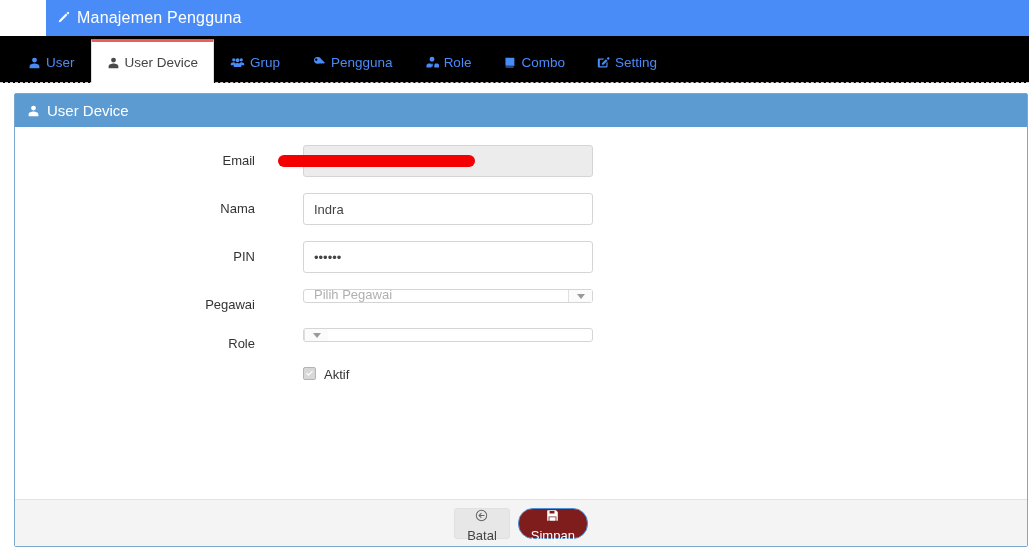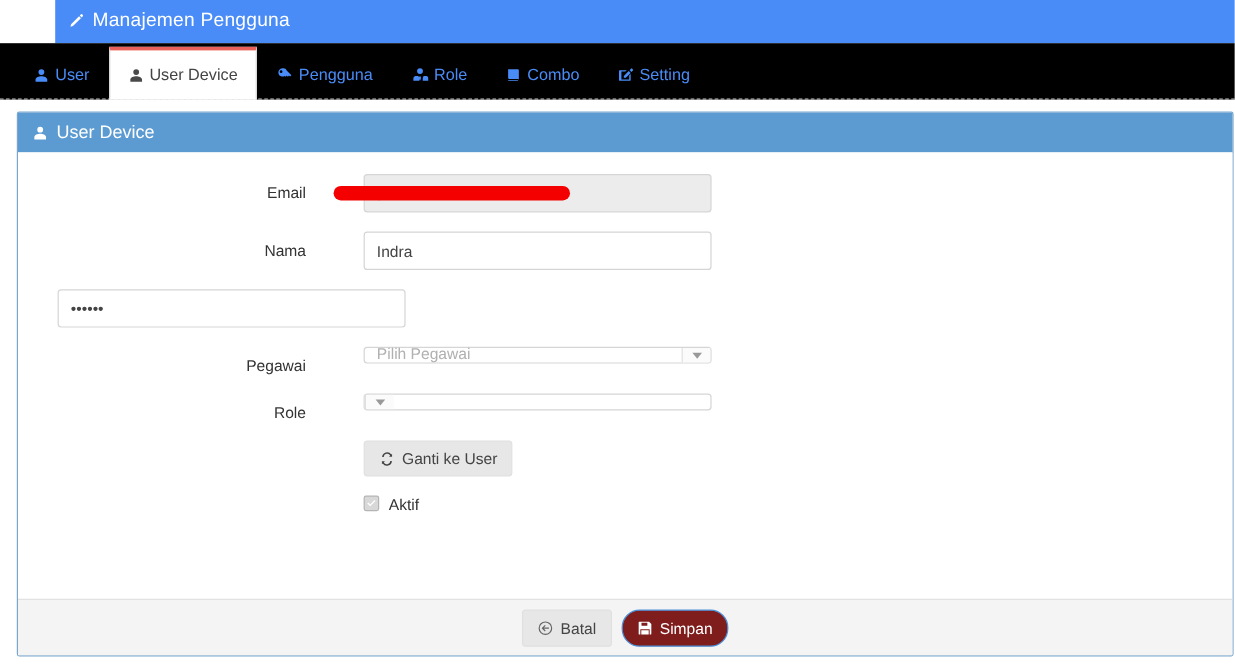--- a/index.html
+++ b/index.html
@@ -237,21 +237,21 @@
     background: #e7e7e7;
     color: #444444;
     border-color: #e0e0e0;
   }
   .btn-primary {
     background: #7f1d1d;
     color: #ffffff;
     border-color: #4a90d9;
     border-radius: 15px;
   }
-  .btn-foot { height: 31px; }
+  .btn-foot { height: 31px; flex-direction: column; }
 
   
   .chk-row {
     display: flex;
     gap: 8px;
   }
   .chk {
     width: 13px;
     height: 13px;
     border: 1px solid #b4b4b4;
@@ -290,20 +290,28 @@
 
   <div class="tab active">
     <span class="ico tab-ico">
       <svg width="13" height="13" viewBox="0 0 16 16">
           <path d="M8 8a3 3 0 1 0 0-6 3 3 0 0 0 0 6zm0 1.2c-2.4 0-6 1.2-6 3.5V15h12v-2.3c0-2.3-3.6-3.5-6-3.5z"></path>
         </svg>
     </span>
     <span>User Device</span>
   </div>
 
+  <div class="tab">
+    <span class="ico tab-ico">
+      <svg width="15" height="13" viewBox="0 0 20 16">
+          <path d="M5 6.6a2.2 2.2 0 1 0 0-4.4 2.2 2.2 0 0 0 0 4.4zm10 0a2.2 2.2 0 1 0 0-4.4 2.2 2.2 0 0 0 0 4.4zM10 7.6a2.6 2.6 0 1 0 0-5.2 2.6 2.6 0 0 0 0 5.2zM5 7.8c-1.7 0-4 .9-4 2.6v1.4h4.3c.2-1.2 1-2.2 2-2.9-.7-.7-1.6-1.1-2.3-1.1zm10 0c-.7 0-1.6.4-2.3 1.1 1 .7 1.8 1.7 2 2.9H19v-1.4c0-1.7-2.3-2.6-4-2.6zm-5 1c-2 0-5 1-5 3V14h10v-2.2c0-2-3-3-5-3z"></path>
+        </svg>
+    </span>
+    <span>Grup</span>
+  </div>
 
   <div class="tab">
     <span class="ico tab-ico">
       <svg width="14" height="13" viewBox="0 0 16 16">
           <path d="M6 1.2a4.2 4.2 0 1 0 2.3 7.7l.9.9 1.2-1.2 1.1 1.1 1.2-1.2 1.1 1.1 1.4-1.4-4.6-4.6A4.2 4.2 0 0 0 6 1.2zm-1.4 2a1.4 1.4 0 1 1 0 2.8 1.4 1.4 0 0 1 0-2.8z"></path>
         </svg>
     </span>
     <span>Pengguna</span>
   </div>
 
@@ -359,20 +367,21 @@
       </div>
 
       <div class="form-row">
         <div class="form-label">Nama</div>
         <div class="form-control-col">
           <input class="inp" type="text" value="Indra" style="">
         </div>
       </div>
 
       <div class="form-row">
+        <div class="form-label">PIN</div>
         <div class="form-control-col">
           <input class="inp" type="text" value="••••••" style="">
         </div>
       </div>
 
       <div class="form-row">
         <div class="form-label">Pegawai</div>
         <div class="form-control-col">
           <div class="sel2">
             <span class="sel2-text placeholder">Pilih Pegawai</span>
@@ -387,33 +396,20 @@
         <div class="form-label">Role</div>
         <div class="form-control-col">
           <div class="sel2">
             <span class="sel2-arrow">
               <span class="caret"></span>
             </span>
           </div>
         </div>
       </div>
 
-      <div class="form-row">
-        <div class="form-label"></div>
-        <div class="form-control-col">
-          <div class="btn btn-default">
-            <span class="ico">
-              <svg width="13" height="13" viewBox="0 0 16 16">
-                  <path fill="#444444" d="M13.2 2.5v3.1h-3.1l1.2-1.2A3.6 3.6 0 0 0 4.6 6H3A5.1 5.1 0 0 1 12.4 3.4l.8-.9zM2.8 13.5v-3.1h3.1l-1.2 1.2A3.6 3.6 0 0 0 11.4 10H13a5.1 5.1 0 0 1-9.4 2.6l-.8.9z"></path>
-                </svg>
-            </span>
-            <span>Ganti ke User</span>
-          </div>
-        </div>
-      </div>
 
       <div class="form-row">
         <div class="form-label"></div>
         <div class="form-control-col">
           <div class="chk-row">
             <span class="chk">
               <svg width="9" height="9" viewBox="0 0 12 12">
                   <path fill="#ffffff" d="M4.6 9.3 1.4 6.1l1.1-1.1 2.1 2.1 4.9-4.9 1.1 1.1z"></path>
                 </svg>
             </span>

